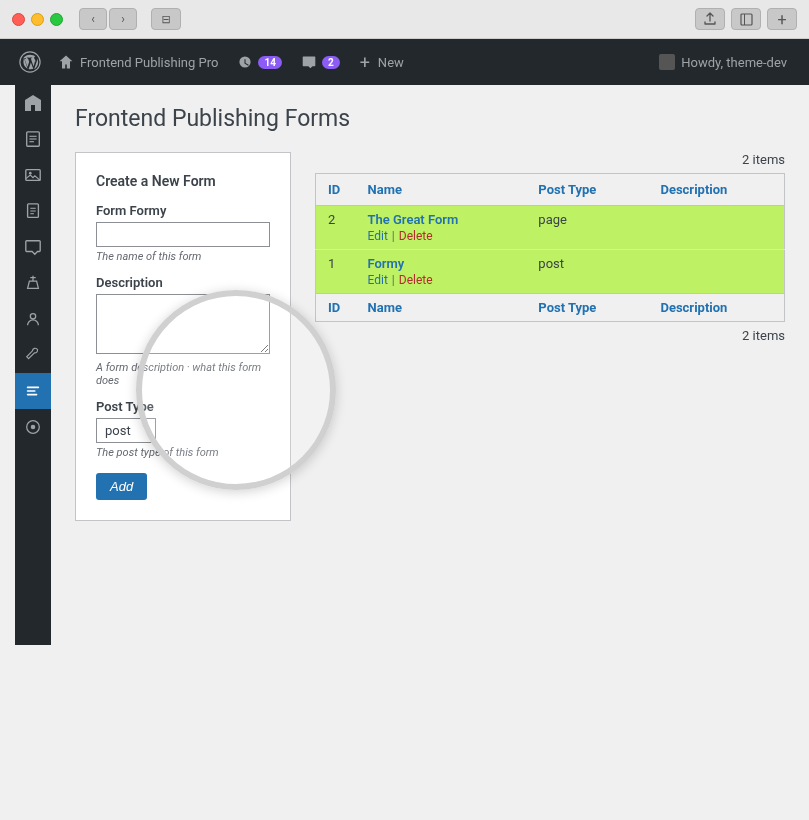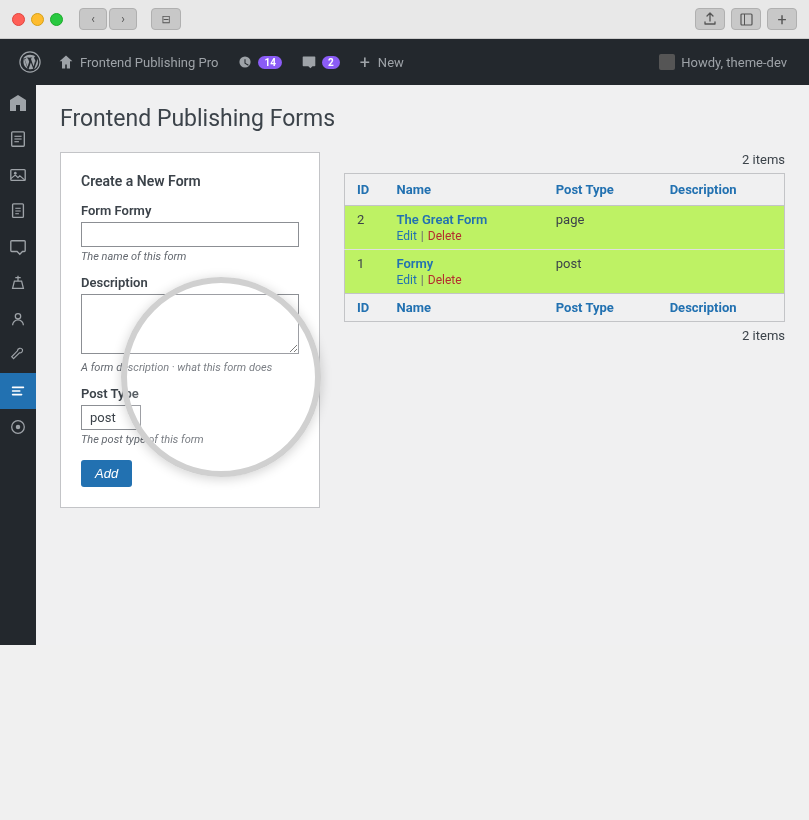--- a/index.html
+++ b/index.html
@@ -154,20 +154,21 @@
       height: 16px;
       background: #555;
       border-radius: 2px;
     }
 
     
     .wp-layout {
       display: flex;
       background: #f0f0f1;
       min-height: 560px;
+      margin-left: 15px;
     }
 
     
     .wp-sidebar {
       width: 36px;
       background: #23282d;
       display: flex;
       flex-direction: column;
       align-items: center;
       padding-top: 0;
@@ -207,21 +208,21 @@
     .content-grid {
       display: flex;
       gap: 24px;
       align-items: flex-start;
     }
 
     
     .form-section {
       background: #fff;
       padding: 20px;
-      width: 260px;
+      width: 216px;
       flex-shrink: 0;
       border: 1px solid #c3c4c7;
     }
     .form-section h2 {
       font-size: 14px;
       font-weight: 600;
       color: #3c434a;
       margin-bottom: 14px;
     }
     .form-field {

